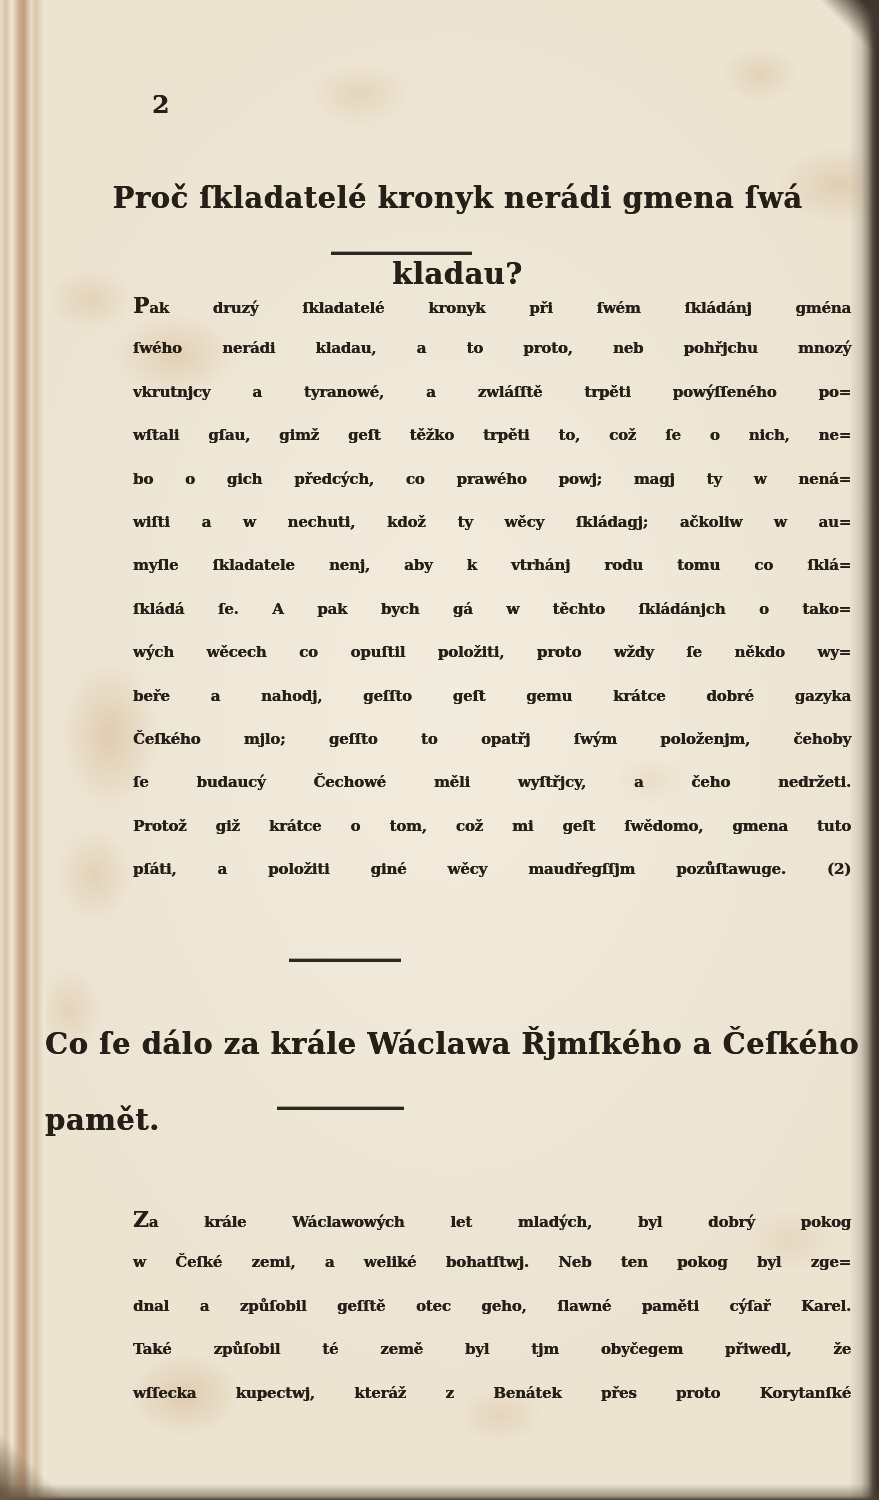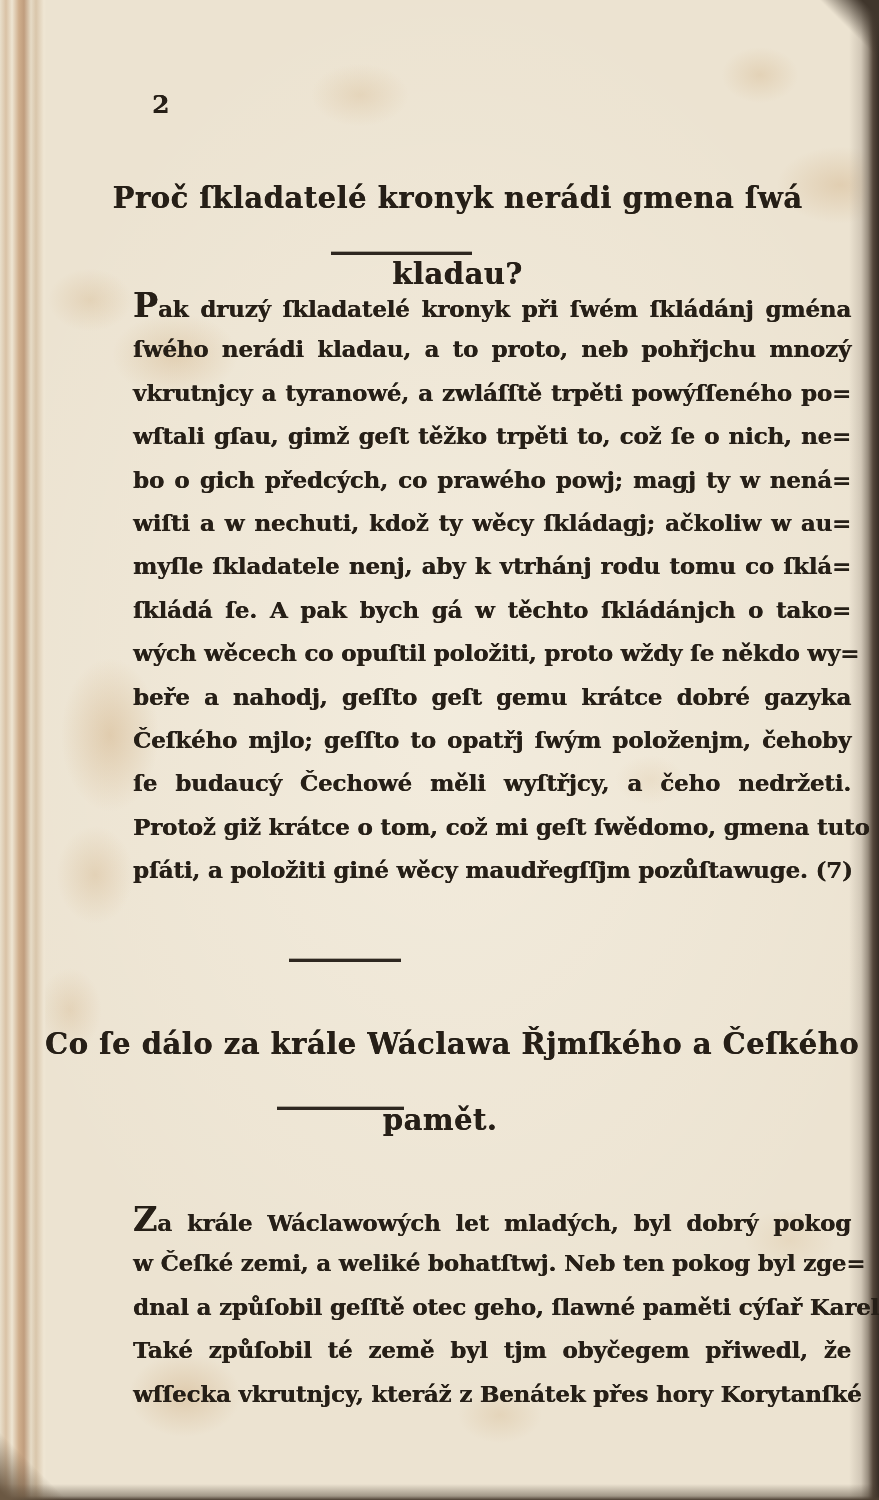--- a/index.html
+++ b/index.html
@@ -53,31 +53,31 @@
     position:absolute;left:0;bottom:0;width:70px;height:90px;
     background:linear-gradient(45deg,#6b5843 6px,rgba(107,88,67,0) 48px);
   }
   
   .ink{ text-shadow:0.35px 0 0 currentColor; }
   .page-number{
     position:absolute;left:152px;top:90px;
     font-size:25px;font-weight:bold;
   }
   .h1-block{position:absolute;left:100px;top:146px;width:715px;text-align:center;}
-  .h2-block{position:absolute;left:45px;top:992px;width:790px;text-align:center;}
+  .h2-block{position:absolute;left:45px;top:992px;width:790px;}
   .h-line{font-size:29px;font-weight:bold;line-height:48px;letter-spacing:.5px;white-space:nowrap;margin-top:28px;}
   .rule{position:absolute;height:3px;background:#2e2720;box-shadow:0 -1px 0 rgba(46,39,32,.35);}
   .rule1{left:331px;top:252px;width:141px;}
   .rule2{left:289px;top:959px;width:112px;}
   .rule3{left:277px;top:1107px;width:127px;}
   .para{position:absolute;left:133px;width:718px;}
   .para1{top:284px;}
   .para2{top:1198px;}
   .b-line{
-    font-size:23px;font-weight:bold;line-height:43.4px;height:43.4px;
+    font-size:15px;font-weight:bold;line-height:43.4px;height:43.4px;
     letter-spacing:-0.2px;
     text-align:justify;text-align-last:justify;
     white-space:nowrap;
   }
   .first-line::first-letter{font-size:1.45em;}
 </style>
 </head>
 <body>
 
 <div class="scan">
@@ -104,33 +104,33 @@
     <div class="b-line ink">wſtali gſau, gimž geſt těžko trpěti to, což ſe o nich, ne=</div>
     <div class="b-line ink">bo o gich předcých, co prawého powj; magj ty w nená=</div>
     <div class="b-line ink">wiſti a w nechuti, kdož ty wěcy ſkládagj; ačkoliw w au=</div>
     <div class="b-line ink">myſle ſkladatele nenj, aby k vtrhánj rodu tomu co ſklá=</div>
     <div class="b-line ink">ſkládá ſe.  A pak bych gá w těchto ſkládánjch o tako=</div>
     <div class="b-line ink">wých wěcech co opuſtil položiti, proto wždy ſe někdo wy=</div>
     <div class="b-line ink">beře a nahodj, geſſto geſt gemu krátce dobré gazyka</div>
     <div class="b-line ink">Čeſkého mjlo; geſſto to opatřj ſwým položenjm, čehoby</div>
     <div class="b-line ink">ſe budaucý Čechowé měli wyſtřjcy, a čeho nedržeti.</div>
     <div class="b-line ink">Protož giž krátce o tom, což mi geſt ſwědomo, gmena tuto</div>
-    <div class="b-line ink">pſáti, a položiti giné wěcy maudřegſſjm pozůſtawuge. (7)</div>
+    <div class="b-line ink">pſáti, a položiti giné wěcy maudřegſſjm pozůſtawuge. (2)</div>
   </div>
 
   <div class="rule rule2"></div>
 
   <div class="h2-block">
     <div class="h-line ink">Co ſe dálo za krále Wáclawa Řjmſkého a Čeſkého</div>
     <div class="h-line ink">pamět.</div>
   </div>
 
   <div class="rule rule3"></div>
 
   <div class="para para2">
     <div class="b-line ink first-line">Za krále Wáclawowých let mladých, byl dobrý pokog</div>
     <div class="b-line ink">w Čeſké zemi, a weliké bohatſtwj.  Neb ten pokog byl zge=</div>
     <div class="b-line ink">dnal a způſobil geſſtě otec geho, ſlawné paměti cýſař Karel.</div>
     <div class="b-line ink">Také způſobil té země byl tjm obyčegem přiwedl, že</div>
-    <div class="b-line ink">wſſecka vkrutnjcy, kteráž z Benátek přes hory Korytanſké</div>
+    <div class="b-line ink">wſſecka kupectwj, kteráž z Benátek přes proto Korytanſké</div>
   </div>
 
 </div>
 
 </body></html>

